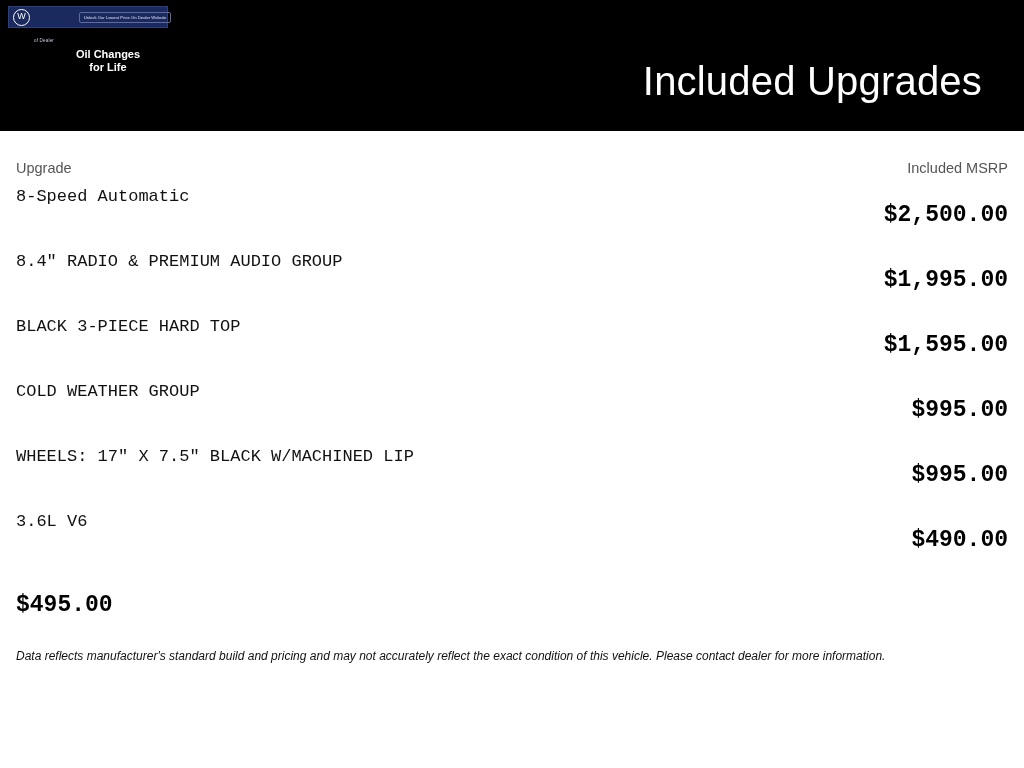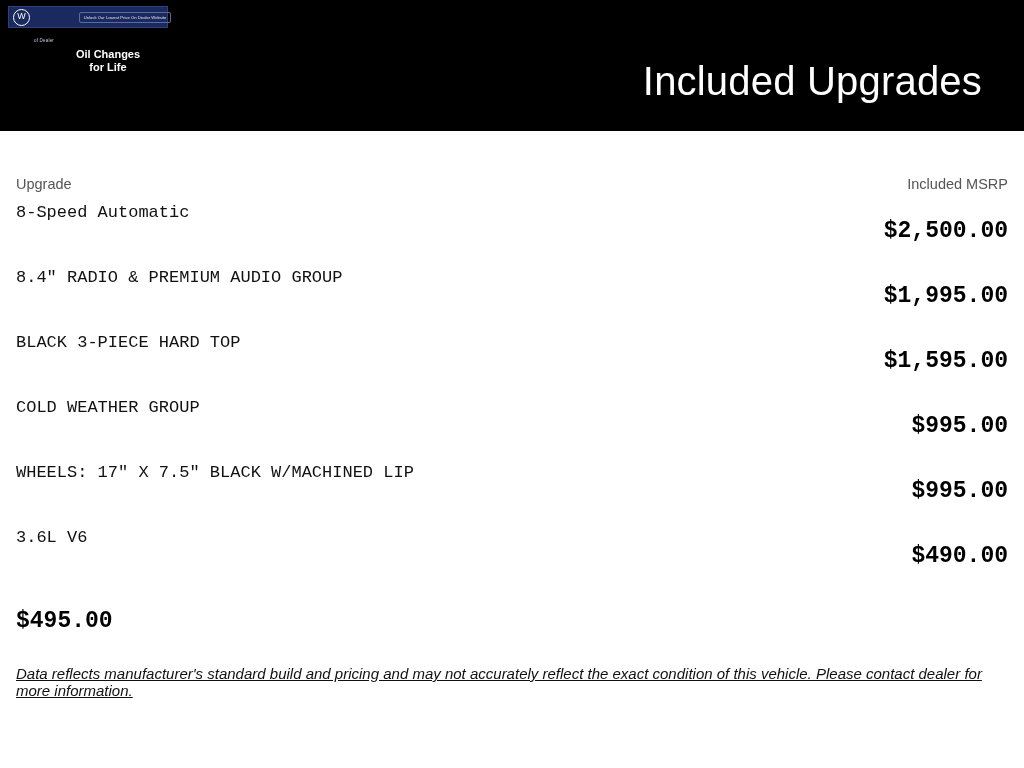--- a/index.html
+++ b/index.html
@@ -107,21 +107,21 @@
     right: 42px;
     top: 59px;
     color: #ffffff;
     font-size: 40px;
     font-weight: normal;
     letter-spacing: .2px;
   }
 
   
   .content {
-    padding: 16px 16px;
+    padding: 0 16px;
     box-sizing: border-box;
   }
   .col-head {
     display: flex;
     justify-content: space-between;
     align-items: baseline;
     padding-top: 29px;
     color: #555555;
     font-size: 14.5px;
   }
@@ -143,24 +143,23 @@
   .row-price {
     font-size: 23px;
     font-weight: bold;
     color: #000000;
     line-height: 1;
     white-space: nowrap;
     margin-top: 16px;
   }
   .disclaimer {
     margin-top: 6px;
-    font-size: 15px;
+    font-size: 12px;
     font-style: italic;
     color: #111111;
-    text-decoration: underline;
   }
 </style>
 </head>
 <body>
 
 <div class="page">
 
   <div class="header">
 
     <div class="brand-block">

